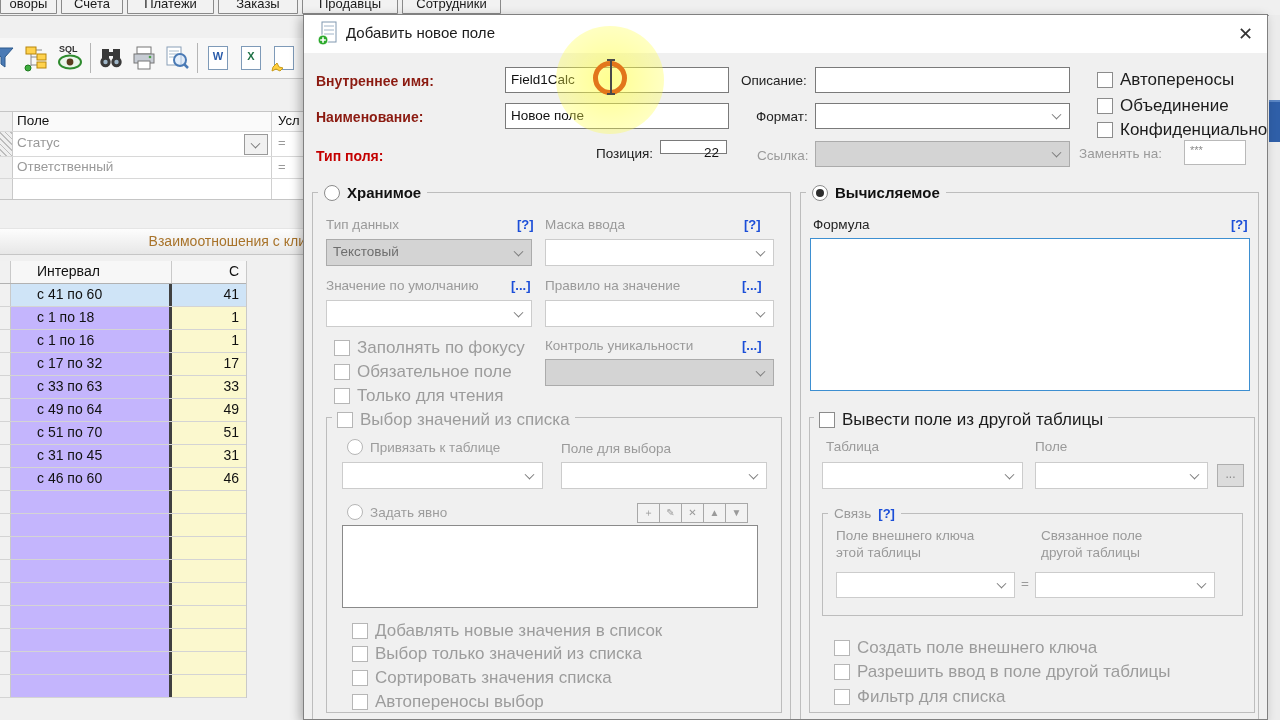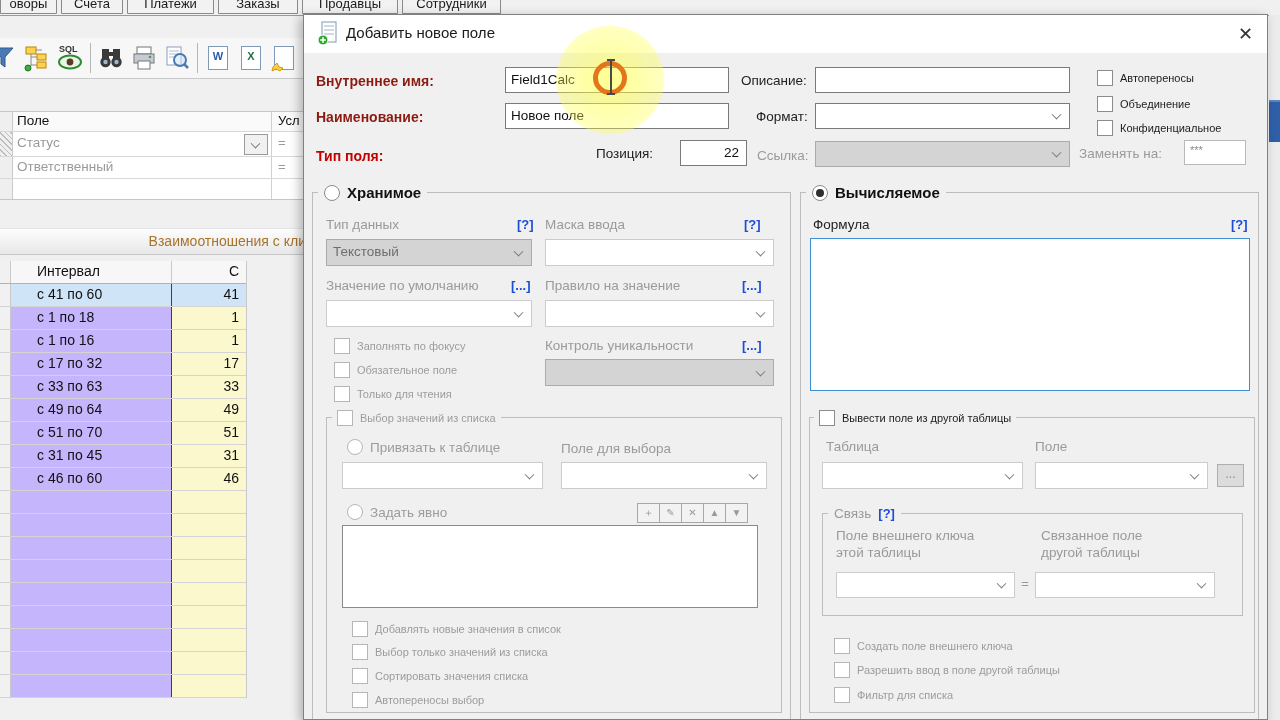--- a/index.html
+++ b/index.html
@@ -24,21 +24,21 @@
   .fg-op{width:35px;border-left:1px solid #d0d0d0;font-size:13px;padding:3px 0 0 6px;color:#111;box-sizing:border-box;}
   .fg-op.gray{color:#9a9a9a;}
   .fg-drop{position:absolute;right:3px;top:2px;width:24px;height:21px;background:#f1f1f1;border:1px solid #9a9a9a;box-sizing:border-box;}
   .chev::after{content:"";position:absolute;right:8px;top:50%;width:6px;height:6px;border-right:1.7px solid #777;border-bottom:1.7px solid #777;transform:translateY(-70%) rotate(45deg);}
   
   #sechdr{position:absolute;top:228px;left:0;width:306px;height:25px;background:linear-gradient(#fdfdfd,#e7e7e7);border-top:1px solid #e5e5e5;border-bottom:1px solid #c6c6c6;font-size:14px;color:#a8732a;text-align:right;line-height:25px;white-space:nowrap;overflow:hidden;z-index:1;}
   
   #itable{position:absolute;top:261px;left:0;width:246px;border-right:1px solid #c9c9c9;z-index:1;}
   .itr{display:flex;height:23px;border-bottom:1px solid #d4d4d4;box-sizing:border-box;background:#c4b5fd;}
   .itr-rh{width:10px;background:#f1f1f1;border-right:1px solid #c9c9c9;flex:0 0 auto;}
-  .itr-a{width:161px;font-size:14px;padding:2px 0 0 26px;box-sizing:border-box;border-right:1px solid #404040;white-space:nowrap;overflow:hidden;color:#111;}
+  .itr-a{width:161px;font-size:14px;padding:2px 0 0 26px;box-sizing:border-box;border-right:3px solid #404040;white-space:nowrap;overflow:hidden;color:#111;}
   .itr-b{flex:1;font-size:14px;text-align:right;padding:2px 7px 0 0;background:#fbf8ce;color:#111;}
   .itr.head{background:#f7f7f7;border-bottom:1px solid #b2b2b2;height:23px;}
   .itr.head .itr-a{font-size:14px;color:#111;border-right:1px solid #c9c9c9;}
   .itr.head .itr-b{background:#f7f7f7;}
   .itr.sel{background:#cfe4f7;}
   .itr.sel .itr-b{background:#cfe4f7;}
   
   #sliver{position:absolute;top:15px;left:1269px;width:11px;height:705px;background:#ececec;z-index:1;}
   #sliver .blue{position:absolute;top:85px;left:0;width:11px;height:40px;background:#2f5fa8;border-top:2px solid #5b86c4;}
   
@@ -54,21 +54,21 @@
   .link{position:absolute;color:#1b4ed8;font-size:13px;font-weight:700;white-space:nowrap;cursor:pointer;}
   .inp{position:absolute;background:#fff;border:1px solid #7a7a7a;box-sizing:border-box;font-size:13.5px;padding:4px 5px 0 5px;color:#111;}
   .inp.num{text-align:right;padding-right:7px;}
   .inp.dim{border-color:#b9b9b9;color:#8a8a8a;font-size:11px;padding-top:3px;}
   .combo{position:absolute;background:#fff;border:1px solid #7a7a7a;box-sizing:border-box;font-size:13.5px;padding:4px 5px 0 6px;color:#111;}
   .combo.lite{border-color:#cccccc;}
   .combo.dis{background:#d4d4d4;border-color:#ababab;color:#6e6e6e;}
   .combo::after{content:"";position:absolute;right:9px;top:50%;width:6px;height:6px;border-right:1.7px solid #7c7c7c;border-bottom:1.7px solid #7c7c7c;transform:translateY(-70%) rotate(45deg);}
   .cb{position:absolute;display:flex;align-items:center;gap:7px;white-space:nowrap;}
   .cb .box{width:14px;height:14px;background:#fff;border:1px solid #8c8c8c;flex:0 0 auto;}
-  .cb .clbl{font-size:11px;color:#1c1c1c;}
+  .cb .clbl{font-size:17px;color:#1c1c1c;}
   .cb.dis .box{border-color:#b6b6b6;}
   .cb.dis .clbl{color:#9c9c9c;}
   .cb.onborder{background:#f0f0f0;padding:0 5px;}
   .radio{position:absolute;display:flex;align-items:center;gap:7px;white-space:nowrap;}
   .radio .dot{width:14px;height:14px;border-radius:50%;background:#fff;border:1px solid #8c8c8c;position:relative;flex:0 0 auto;}
   .radio.sel .dot::after{content:"";position:absolute;inset:3px;border-radius:50%;background:#2d2d2d;}
   .radio .rlbl{font-size:13.5px;color:#9c9c9c;}
   .radio.dis .dot{border-color:#b6b6b6;}
   .grp{position:absolute;border:1px solid #bdbdbd;box-sizing:border-box;}
   .grp-head{position:absolute;display:flex;align-items:center;gap:7px;background:#f0f0f0;padding:0 6px;white-space:nowrap;}
@@ -320,21 +320,21 @@
     <span class="box"></span>
       <span class="clbl">Объединение</span>
   </div>
   <div class="cb" style="left:793px;top:105px;">
     <span class="box"></span>
       <span class="clbl">Конфиденциальное</span>
   </div>
 
   <span class="lbl red" style="left:12px;top:133px;">Тип поля:</span>
   <span class="lbl" style="left:292px;top:131px;">Позиция:</span>
-  <div class="inp num" style="left:376px;top:125px;width:67px;height:26px;">22</div>
+  <div class="inp num" style="left:356px;top:125px;width:67px;height:14px;">22</div>
   <span class="lbl gray" style="left:453px;top:133px;">Ссылка:</span>
   <div class="combo dis" style="left:511px;top:126px;width:255px;height:26px;"></div>
   <span class="lbl gray" style="left:775px;top:131px;">Заменять на:</span>
   <div class="inp dim" style="left:880px;top:125px;width:62px;height:25px;">***</div>
 
   <div class="grp" style="left:8px;top:177px;width:479px;height:560px;"></div>
   <div class="grp-head" style="left:14px;top:169px;">
     <span class="radio" style="position:static;">
         <span class="dot"></span>
       </span>

